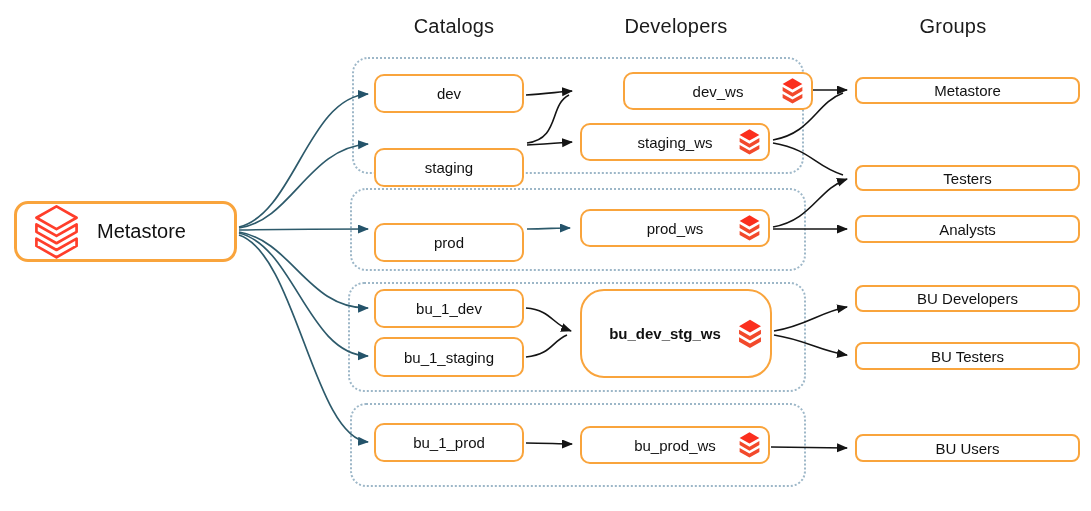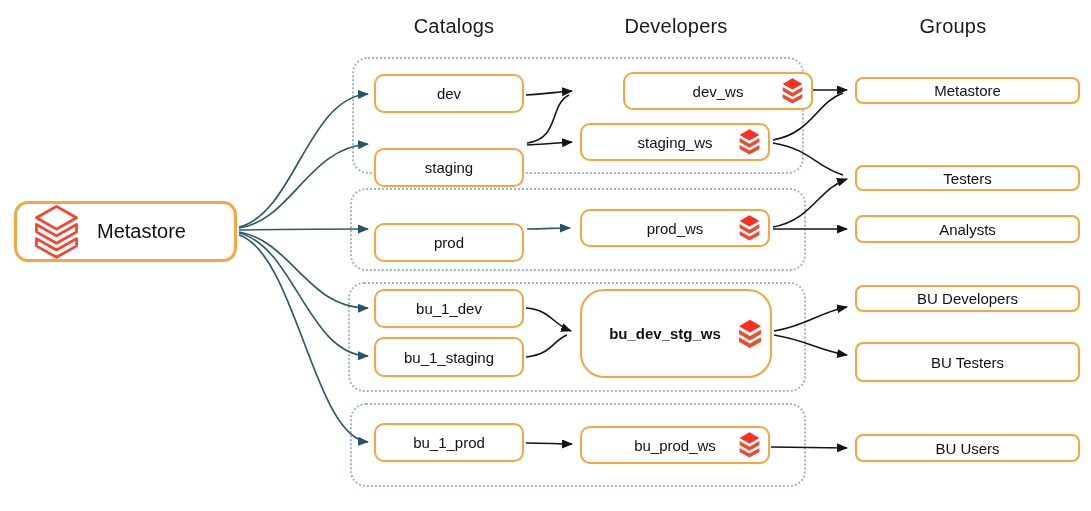--- a/index.html
+++ b/index.html
@@ -54,21 +54,21 @@
   #n-prod_ws{top:209px;}
   #n-bu_dev_stg_ws{top:289px;height:89px;border-radius:24px;width:192px;font-weight:bold;}
   #n-bu_prod_ws{top:426px;}
   .workspace .ws-icon{position:absolute;right:7px;top:50%;transform:translateY(-50%);display:flex;}
 
   .group{left:855px;width:225px;height:27px;border-radius:8px;}
   #n-developers{top:77px;}
   #n-testers{top:165px;height:26px;}
   #n-analysts{top:215px;height:28px;}
   #n-bu_developers{top:285px;}
-  #n-bu_testers{top:342px;height:40px;}
+  #n-bu_testers{top:342px;height:28px;}
   #n-bu_users{top:434px;height:28px;}
 
   svg.overlay{position:absolute;left:0;top:0;pointer-events:none;}
   .edge-black{fill:none;stroke:var(--black);stroke-width:1.6;}
   .edge-teal{fill:none;stroke:var(--teal);stroke-width:1.7;}
 </style>
 </head>
 <body>
 
 <div class="canvas">

